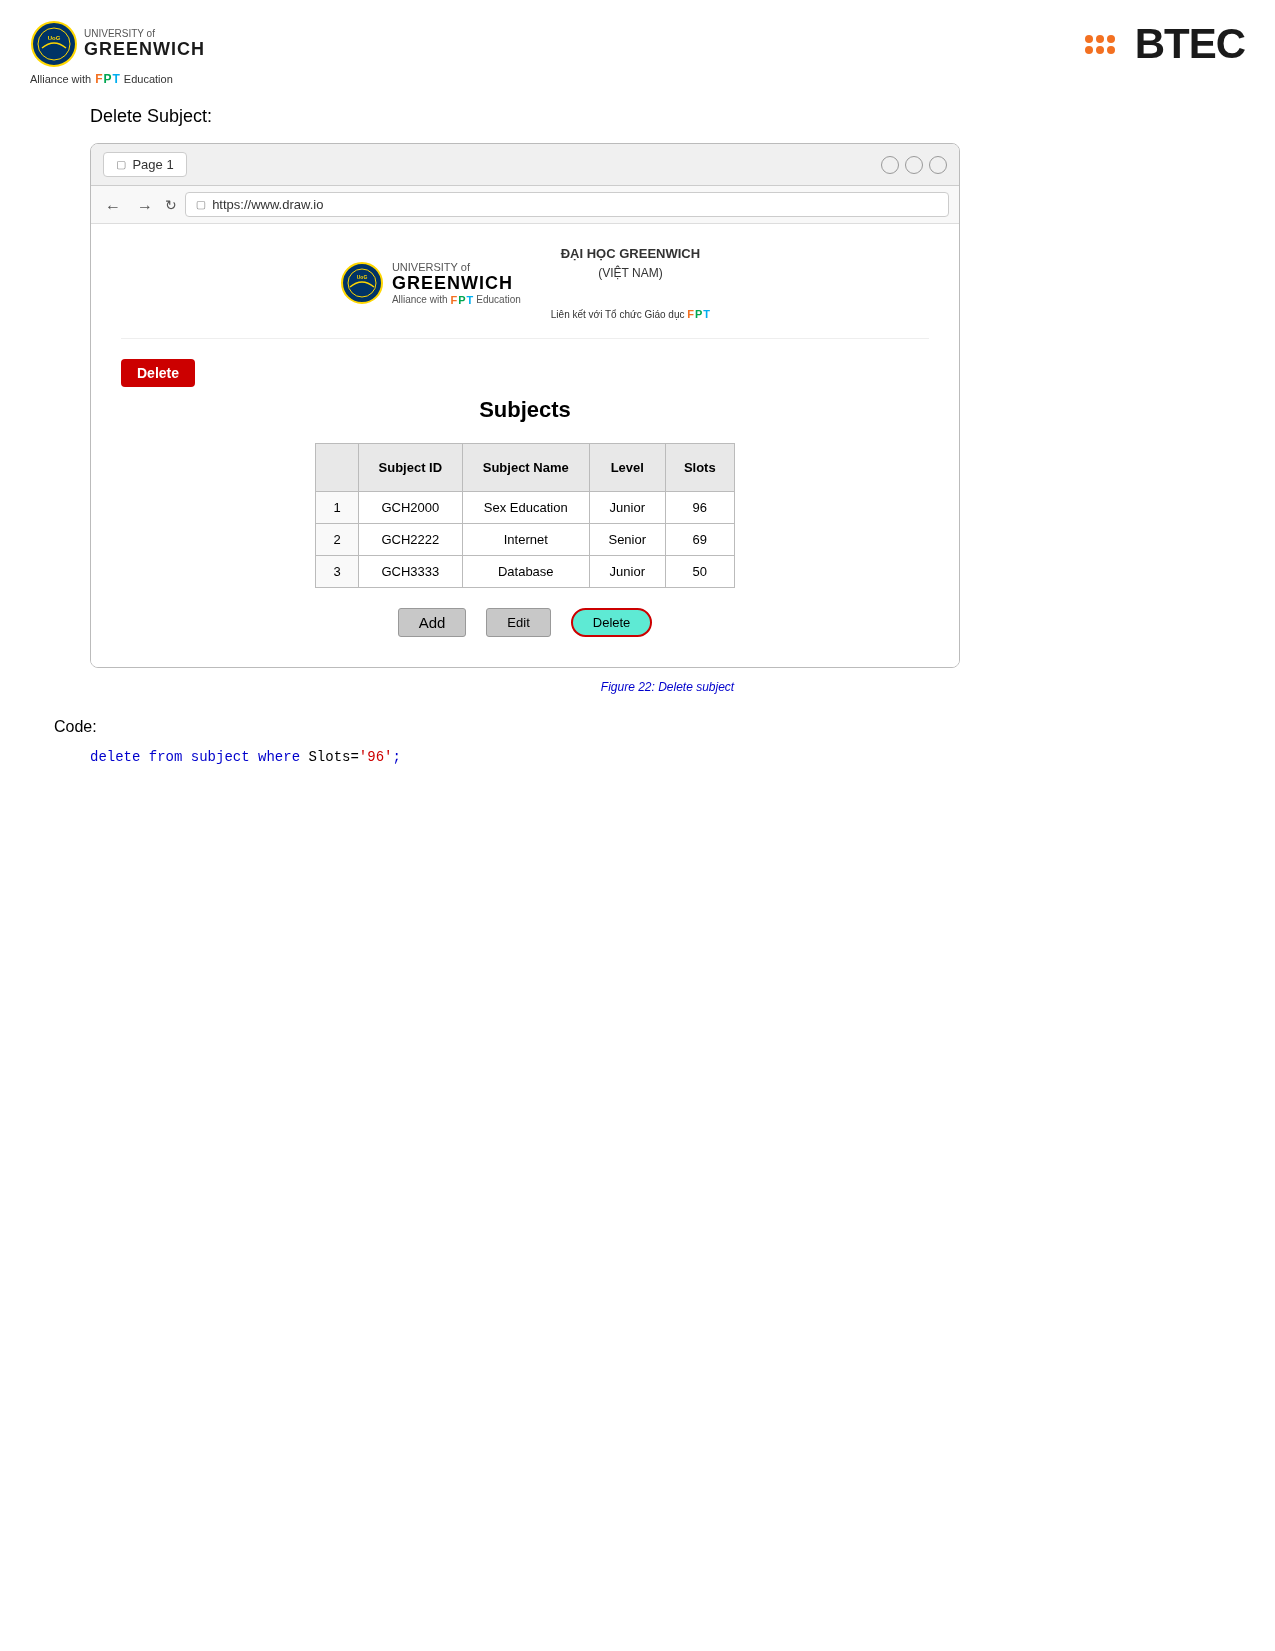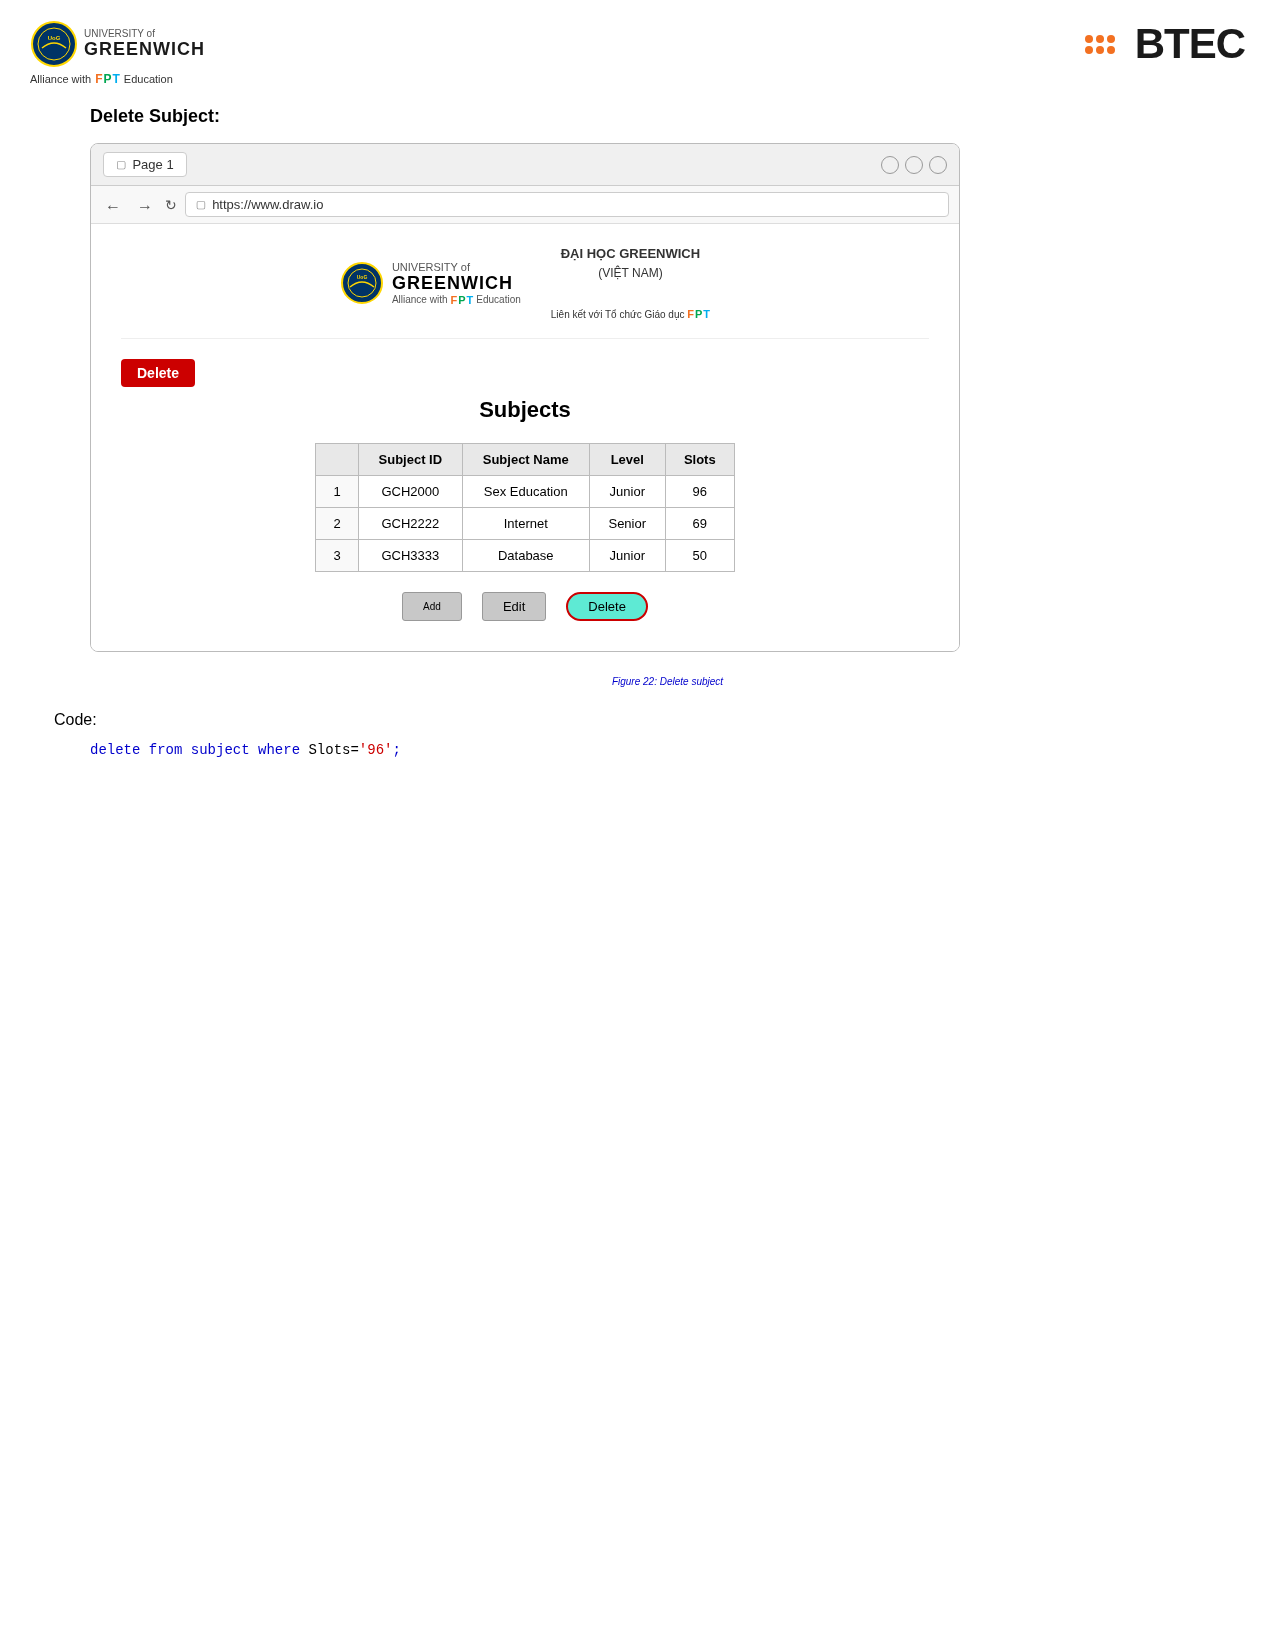--- a/index.html
+++ b/index.html
@@ -74,21 +74,21 @@
       font-size: 42px;
       font-weight: 900;
       color: #1a1a1a;
       letter-spacing: -1px;
       margin-left: 16px;
     }
 
     
     .page-heading {
       font-size: 18px;
-      font-weight: bold;
+      font-weight: normal;
       margin-bottom: 16px;
       margin-left: 60px;
     }
 
     
     .browser-mockup {
       border: 1.5px solid #bbb;
       border-radius: 8px;
       overflow: hidden;
       margin: 0 auto;
@@ -225,21 +225,21 @@
       justify-content: center;
       margin-bottom: 20px;
     }
     .subjects-table {
       border-collapse: collapse;
       min-width: 420px;
     }
     .subjects-table th {
       background: #e8e8e8;
       border: 1px solid #bbb;
-      padding: 8px 16px;
+      padding: 16px 16px;
       font-size: 13px;
       font-weight: bold;
       text-align: center;
     }
     .subjects-table td {
       border: 1px solid #bbb;
       padding: 8px 16px;
       font-size: 13px;
       text-align: center;
     }
@@ -252,21 +252,21 @@
       display: flex;
       justify-content: center;
       gap: 20px;
       margin-bottom: 10px;
     }
     .btn-add {
       background: #c8c8c8;
       border: 1px solid #999;
       border-radius: 3px;
       padding: 5px 20px;
-      font-size: 10px;
+      font-size: 15px;
       cursor: pointer;
     }
     .btn-edit {
       background: #c8c8c8;
       border: 1px solid #999;
       border-radius: 3px;
       padding: 5px 20px;
       font-size: 13px;
       cursor: pointer;
     }
@@ -278,22 +278,22 @@
       font-size: 13px;
       cursor: pointer;
       font-weight: normal;
     }
 
     
     .figure-caption {
       text-align: center;
       font-style: italic;
       color: #0000cc;
-      font-size: 10px;
-      margin: 24px 0 24px 60px;
+      font-size: 12px;
+      margin: 12px 0 24px 60px;
     }
 
     
     .code-label {
       font-size: 16px;
       margin-left: 24px;
       margin-bottom: 10px;
     }
     .code-block {
       font-family: 'Courier New', Courier, monospace;

